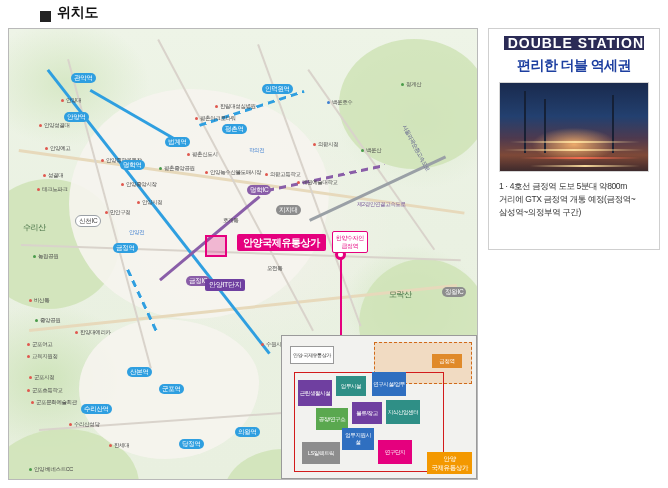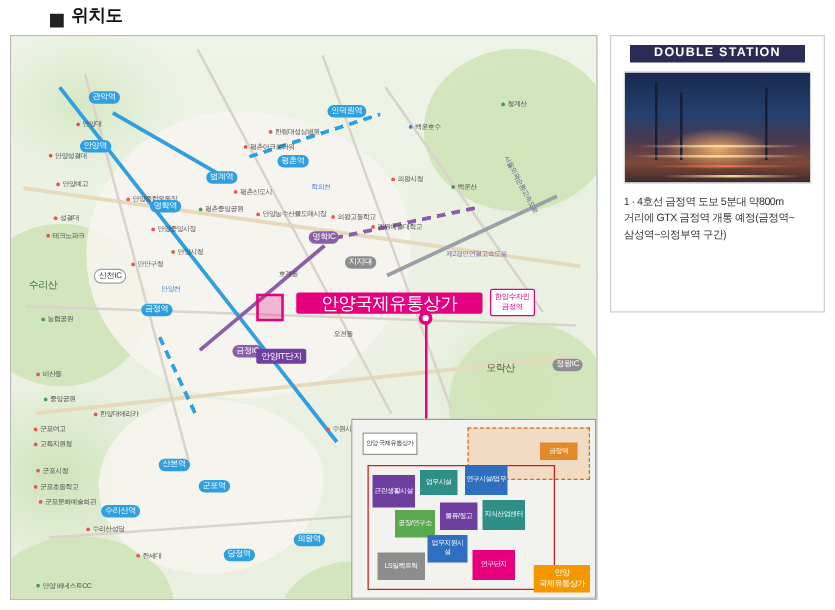--- a/index.html
+++ b/index.html
@@ -137,23 +137,23 @@
   .callout {
     position: absolute;
     left: 228px; top: 198px;
     display: flex; align-items: center;
     height: 30px;
     white-space: nowrap;
   }
   .callout-pink {
     background: #e5007e;
     color: #ffffff;
-    font-size: 14px;
-    font-weight: normal;
-    padding: 3px 20px;
+    font-size: 10px;
+    font-weight: bold;
+    padding: 3px 6px;
     border-radius: 2px;
     letter-spacing: -0.4px;
     line-height: 11px;
   }
   .callout-badge {
     background: #ffffff;
     border: 1px solid #e5007e;
     color: #e5007e;
     font-size: 6px;
     line-height: 8px;
@@ -260,23 +260,23 @@
     background: #ffffff;
   }
   .card.top { top: 28px; height: 222px; }
   .card.bottom { top: 258px; height: 222px; }
 
   .card-tag {
     margin: 7px auto 0;
     width: 140px;
     background: #2b2b56;
     color: #ffffff;
-    font-size: 10px;
+    font-size: 14px;
     letter-spacing: 1px;
-    text-align: center;
+    text-align: right;
     line-height: 14px;
     height: 14px;
     font-weight: bold;
   }
   .card-head {
     text-align: center;
     font-size: 14px;
     font-weight: bold;
     color: #1d3fa0;
     margin-top: 7px;
@@ -468,20 +468,21 @@
 
       <div class="inset-corner-label">
         <span>안양</span><br>
         <span>국제유통상가</span>
       </div>
     </div>
   </div>
 
   <div class="card top">
     <div class="card-tag">DOUBLE STATION</div>
+    <div class="card-head">편리한 더블 역세권</div>
     <div class="card-photo">
       <div class="photo-night"></div>
       <div class="photo-pole" style="left:24px; top:8px; height:62px;"></div>
       <div class="photo-pole" style="left:44px; top:16px; height:54px;"></div>
       <div class="photo-pole" style="left:112px; top:12px; height:58px;"></div>
       <div class="photo-streak" style="left:10px; top:58px; width:130px;"></div>
       <div class="photo-streak" style="left:4px; top:66px; width:140px;"></div>
       <div class="photo-streak red" style="left:20px; top:74px; width:120px;"></div>
       <div class="photo-streak" style="left:30px; top:82px; width:110px;"></div>
     </div>

